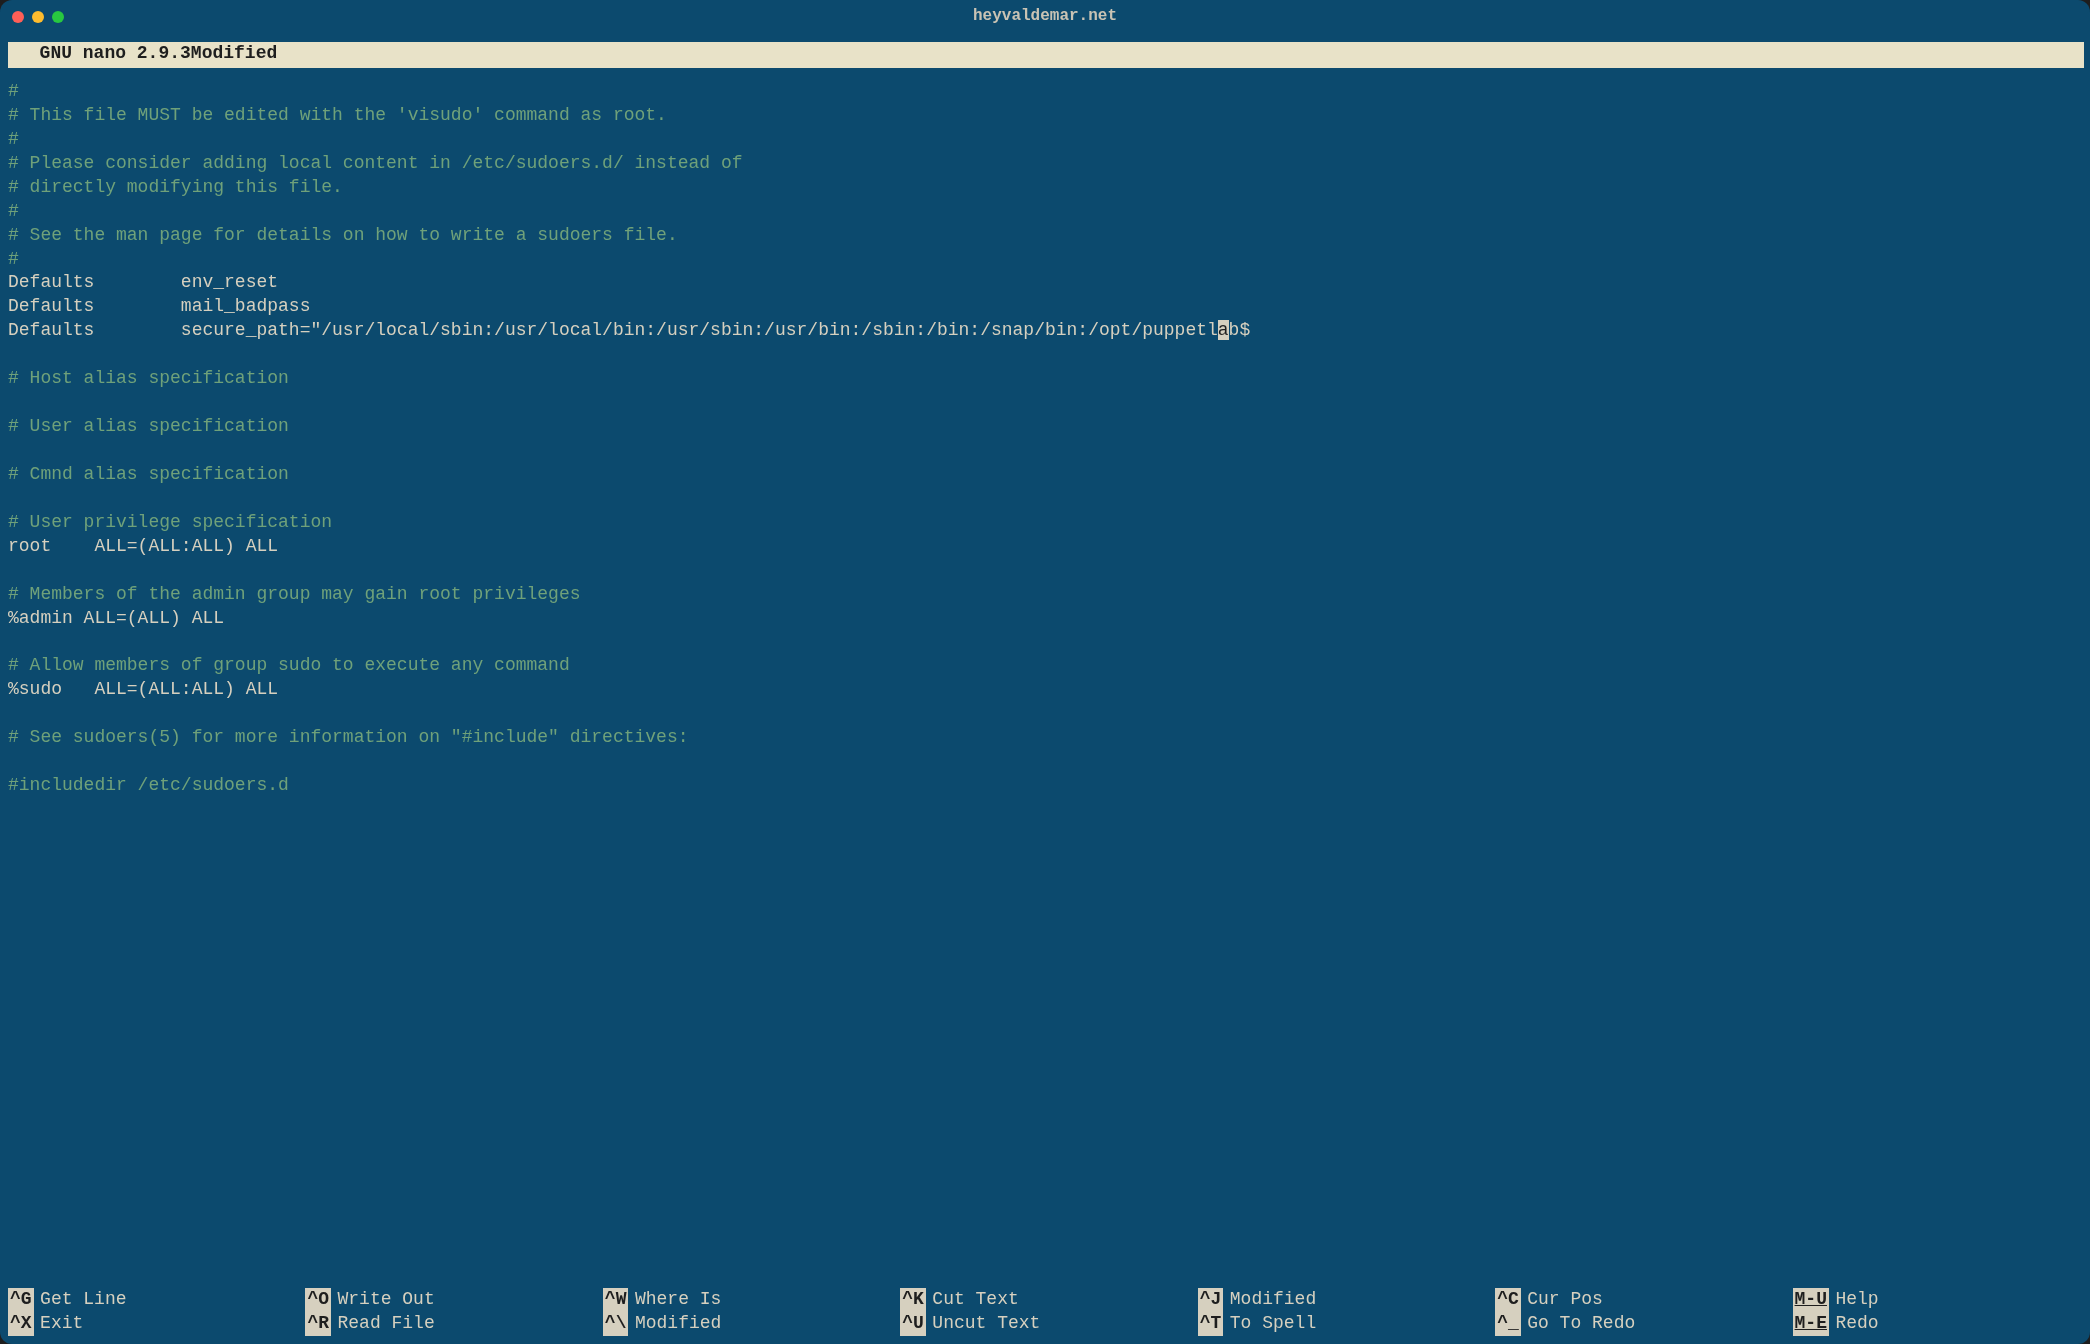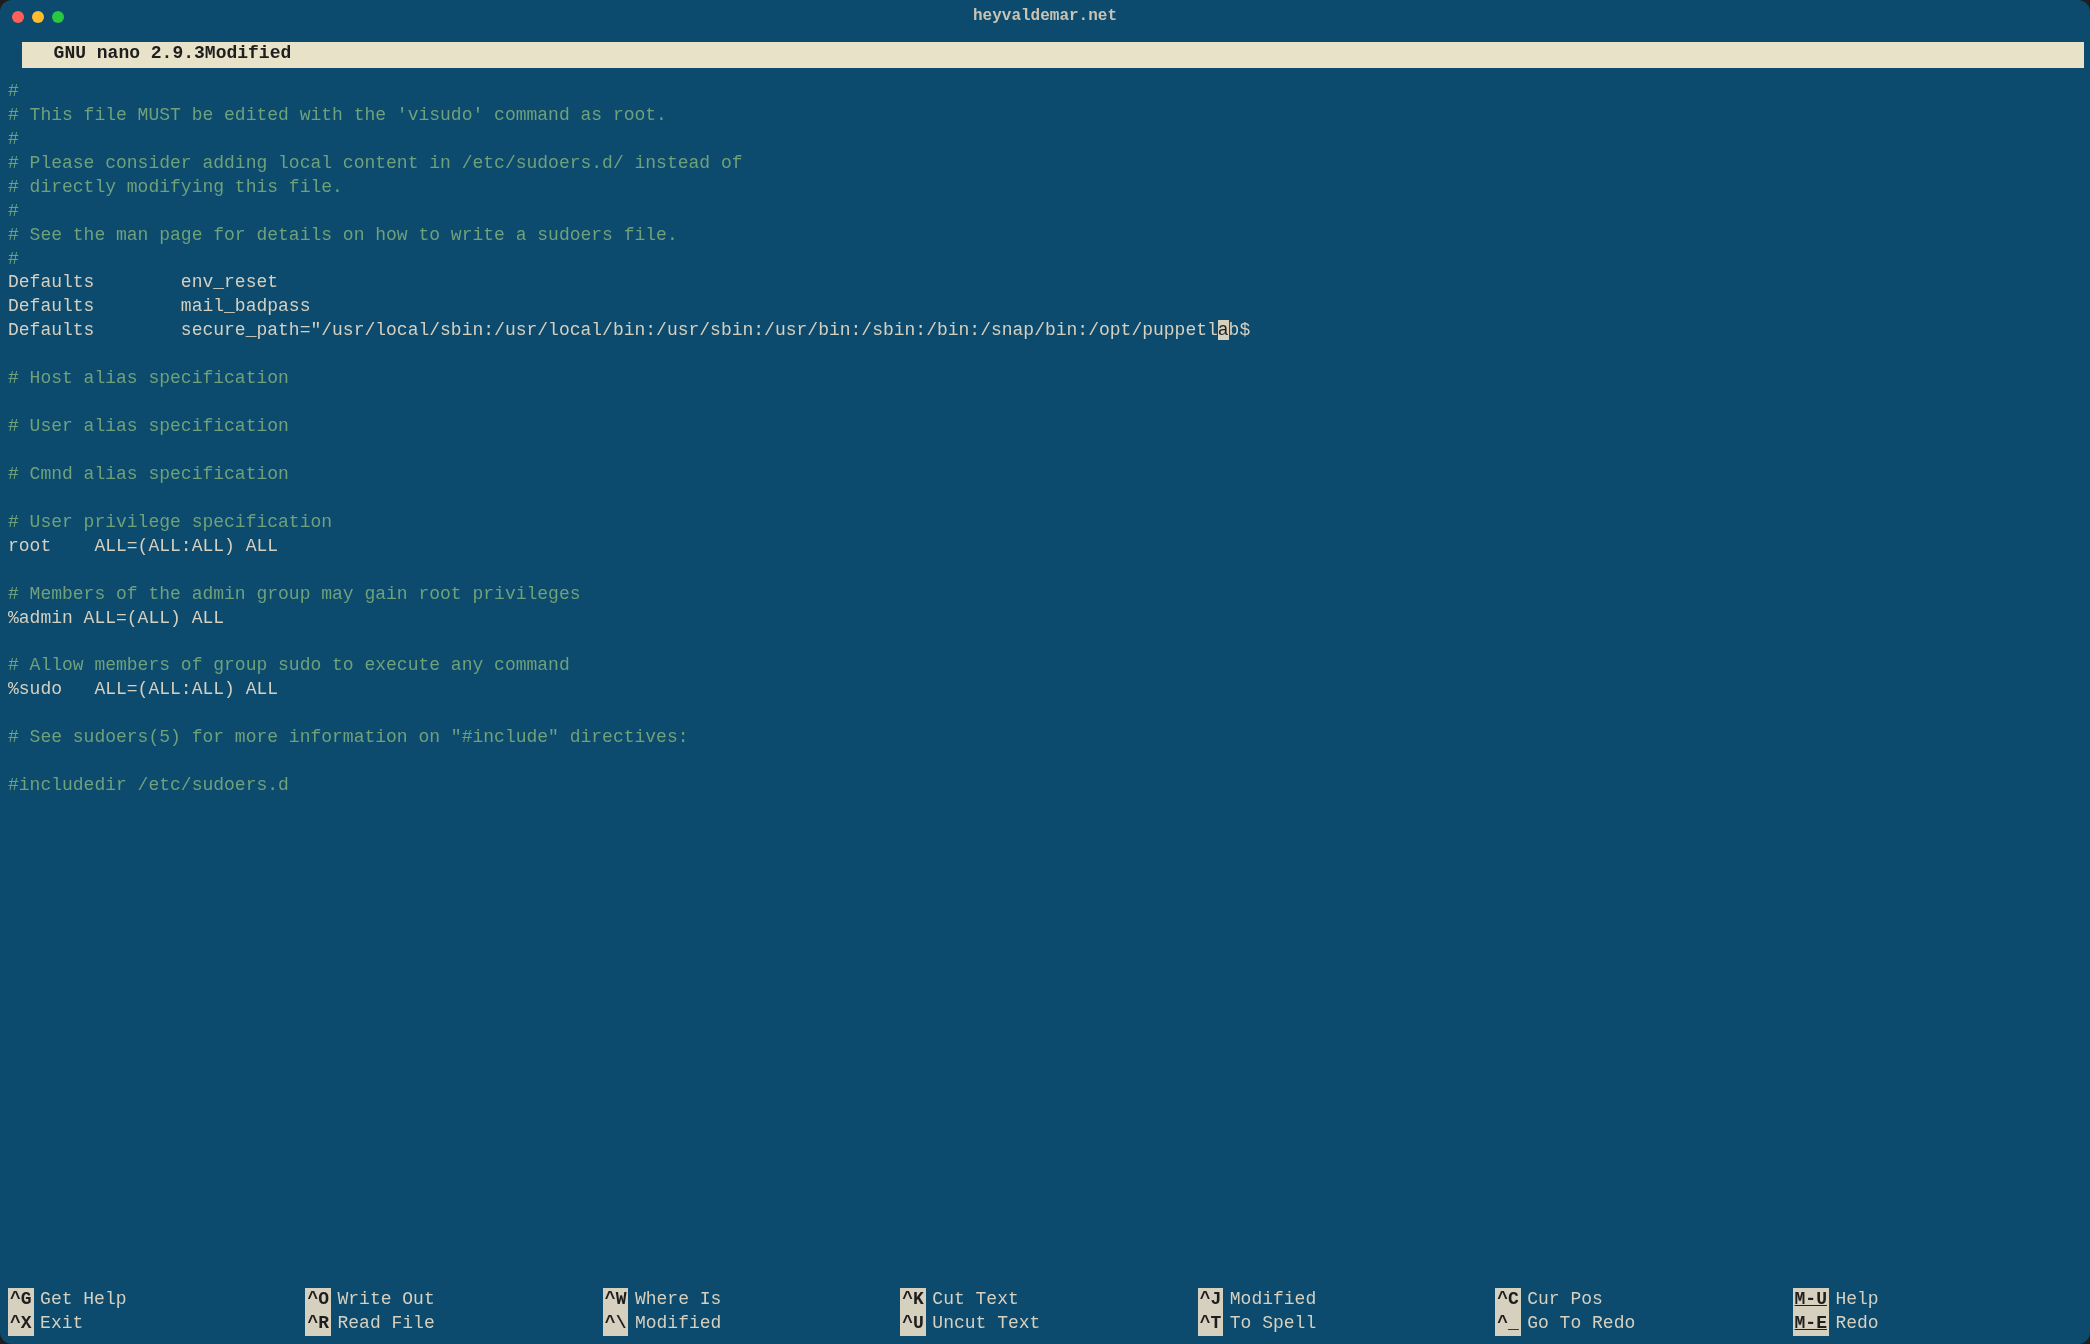--- a/index.html
+++ b/index.html
@@ -48,21 +48,21 @@
     font-size: 16px;
     pointer-events: none;
   }
   .nano-header {
     background: #e8e2c8;
     color: #1e1e1e;
     display: flex;
     align-items: flex-end;
     padding: 0 22px 2px 10px;
     font-weight: 600;
-    margin: 8px 6px 0 22px;
+    margin: 8px 6px 0 8px;
   }
   .nano-header .left  { flex: 0 0 auto; white-space: pre; }
   .nano-header .mid   { flex: 1 1 auto; text-align: center; white-space: pre; }
   .nano-header .right { flex: 0 0 auto; white-space: pre; }
   .editor {
     flex: 1 1 auto;
     padding: 12px 8px 0 8px;
     white-space: pre;
     overflow: hidden;
   }
@@ -119,21 +119,21 @@
   </div>
 
   <div class="nano-header">
     <span class="left">  GNU nano 2.9.3</span>
     <span class="right">Modified  </span>
   </div>
 
   <div class="editor" id="editor"><div class="line"><span class="c-comment">#</span></div><div class="line"><span class="c-comment"># This file MUST be edited with the 'visudo' command as root.</span></div><div class="line"><span class="c-comment">#</span></div><div class="line"><span class="c-comment"># Please consider adding local content in /etc/sudoers.d/ instead of</span></div><div class="line"><span class="c-comment"># directly modifying this file.</span></div><div class="line"><span class="c-comment">#</span></div><div class="line"><span class="c-comment"># See the man page for details on how to write a sudoers file.</span></div><div class="line"><span class="c-comment">#</span></div><div class="line"><span class="c-plain">Defaults        env_reset</span></div><div class="line"><span class="c-plain">Defaults        mail_badpass</span></div><div class="line"><span class="c-plain">Defaults        secure_path="/usr/local/sbin:/usr/local/bin:/usr/sbin:/usr/bin:/sbin:/bin:/snap/bin:/opt/puppetl</span><span class="cursor">a</span><span class="c-plain">b$</span></div><div class="line">&nbsp;</div><div class="line"><span class="c-comment"># Host alias specification</span></div><div class="line">&nbsp;</div><div class="line"><span class="c-comment"># User alias specification</span></div><div class="line">&nbsp;</div><div class="line"><span class="c-comment"># Cmnd alias specification</span></div><div class="line">&nbsp;</div><div class="line"><span class="c-comment"># User privilege specification</span></div><div class="line"><span class="c-plain">root    ALL=(ALL:ALL) ALL</span></div><div class="line">&nbsp;</div><div class="line"><span class="c-comment"># Members of the admin group may gain root privileges</span></div><div class="line"><span class="c-plain">%admin ALL=(ALL) ALL</span></div><div class="line">&nbsp;</div><div class="line"><span class="c-comment"># Allow members of group sudo to execute any command</span></div><div class="line"><span class="c-plain">%sudo   ALL=(ALL:ALL) ALL</span></div><div class="line">&nbsp;</div><div class="line"><span class="c-comment"># See sudoers(5) for more information on "#include" directives:</span></div><div class="line">&nbsp;</div><div class="line"><span class="c-comment">#includedir /etc/sudoers.d</span></div></div>
 
   <div class="shortcuts" id="shortcuts">
-      <div class="sc"><span class="sc-key">^G</span><span class="sc-label">Get Help</span></div>
+      <div class="sc"><span class="sc-key">^G</span><span class="sc-label">Get Line</span></div>
       <div class="sc"><span class="sc-key">^O</span><span class="sc-label">Write Out</span></div>
       <div class="sc"><span class="sc-key">^W</span><span class="sc-label">Where Is</span></div>
       <div class="sc"><span class="sc-key">^K</span><span class="sc-label">Cut Text</span></div>
       <div class="sc"><span class="sc-key">^J</span><span class="sc-label">Modified</span></div>
       <div class="sc"><span class="sc-key">^C</span><span class="sc-label">Cur Pos</span></div>
       <div class="sc"><span class="sc-key alt">M-U</span><span class="sc-label">Help</span></div>
       <div class="sc"><span class="sc-key">^X</span><span class="sc-label">Exit</span></div>
       <div class="sc"><span class="sc-key">^R</span><span class="sc-label">Read File</span></div>
       <div class="sc"><span class="sc-key">^\</span><span class="sc-label">Modified</span></div>
       <div class="sc"><span class="sc-key">^U</span><span class="sc-label">Uncut Text</span></div>

